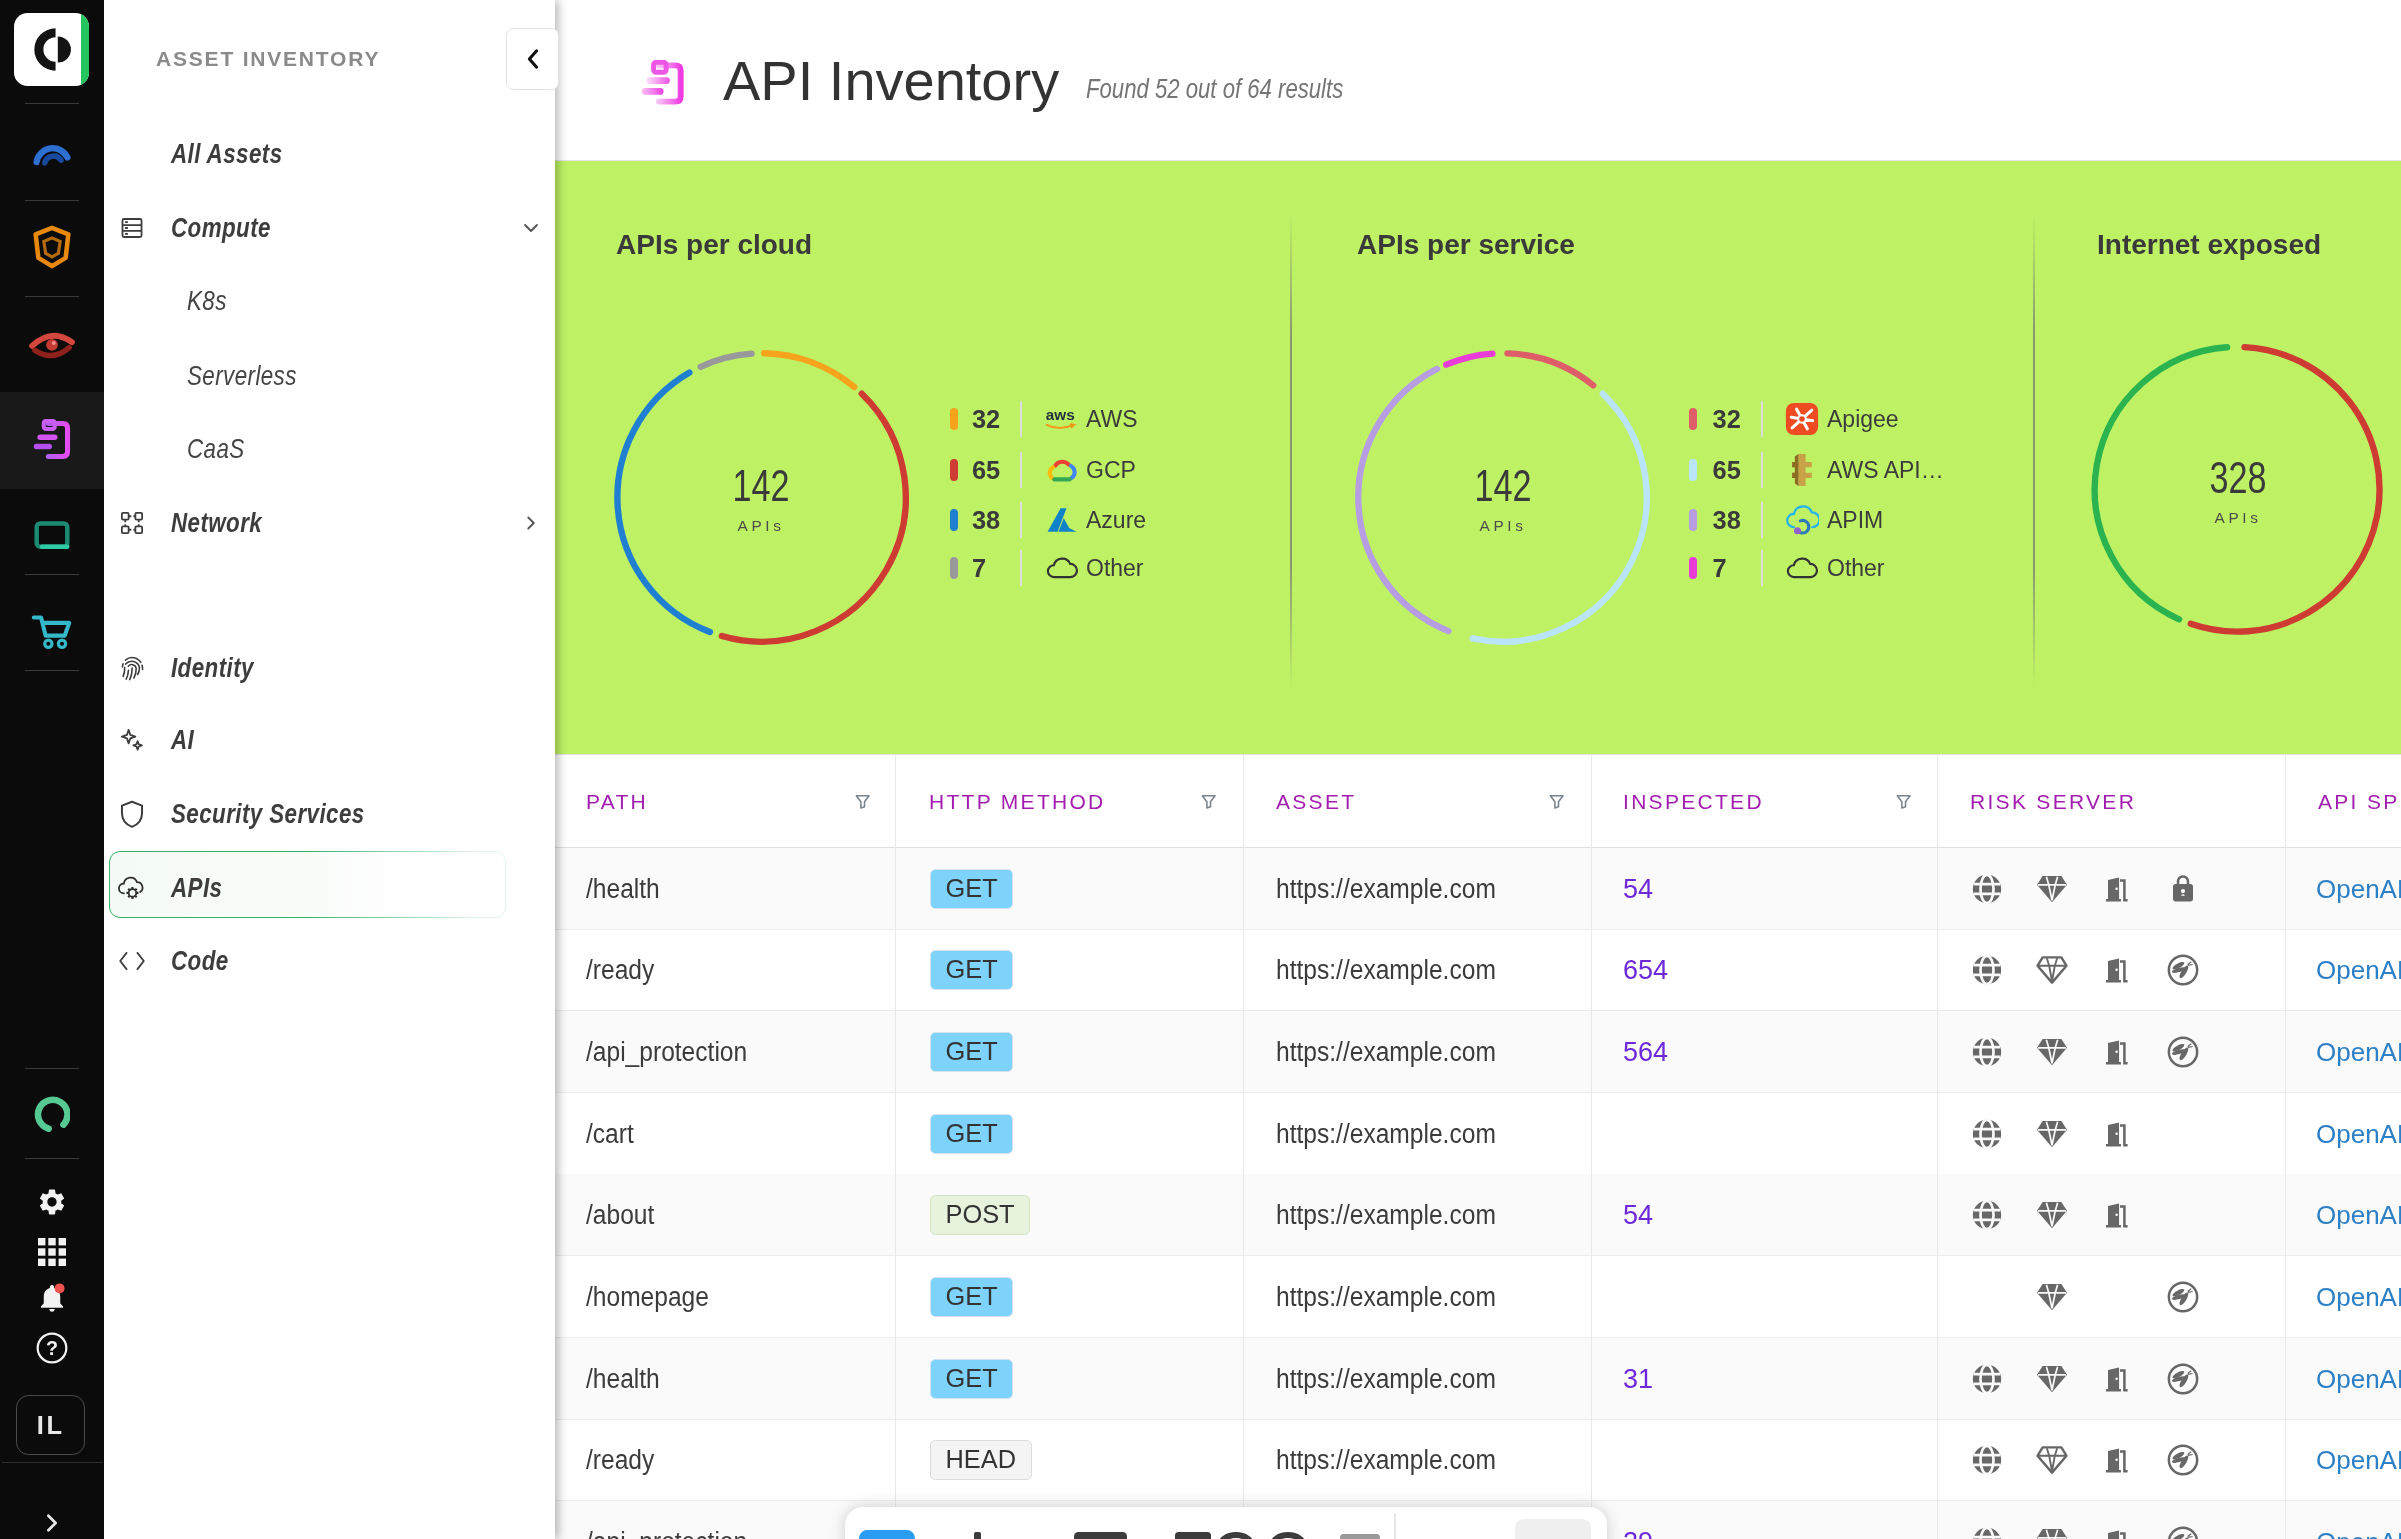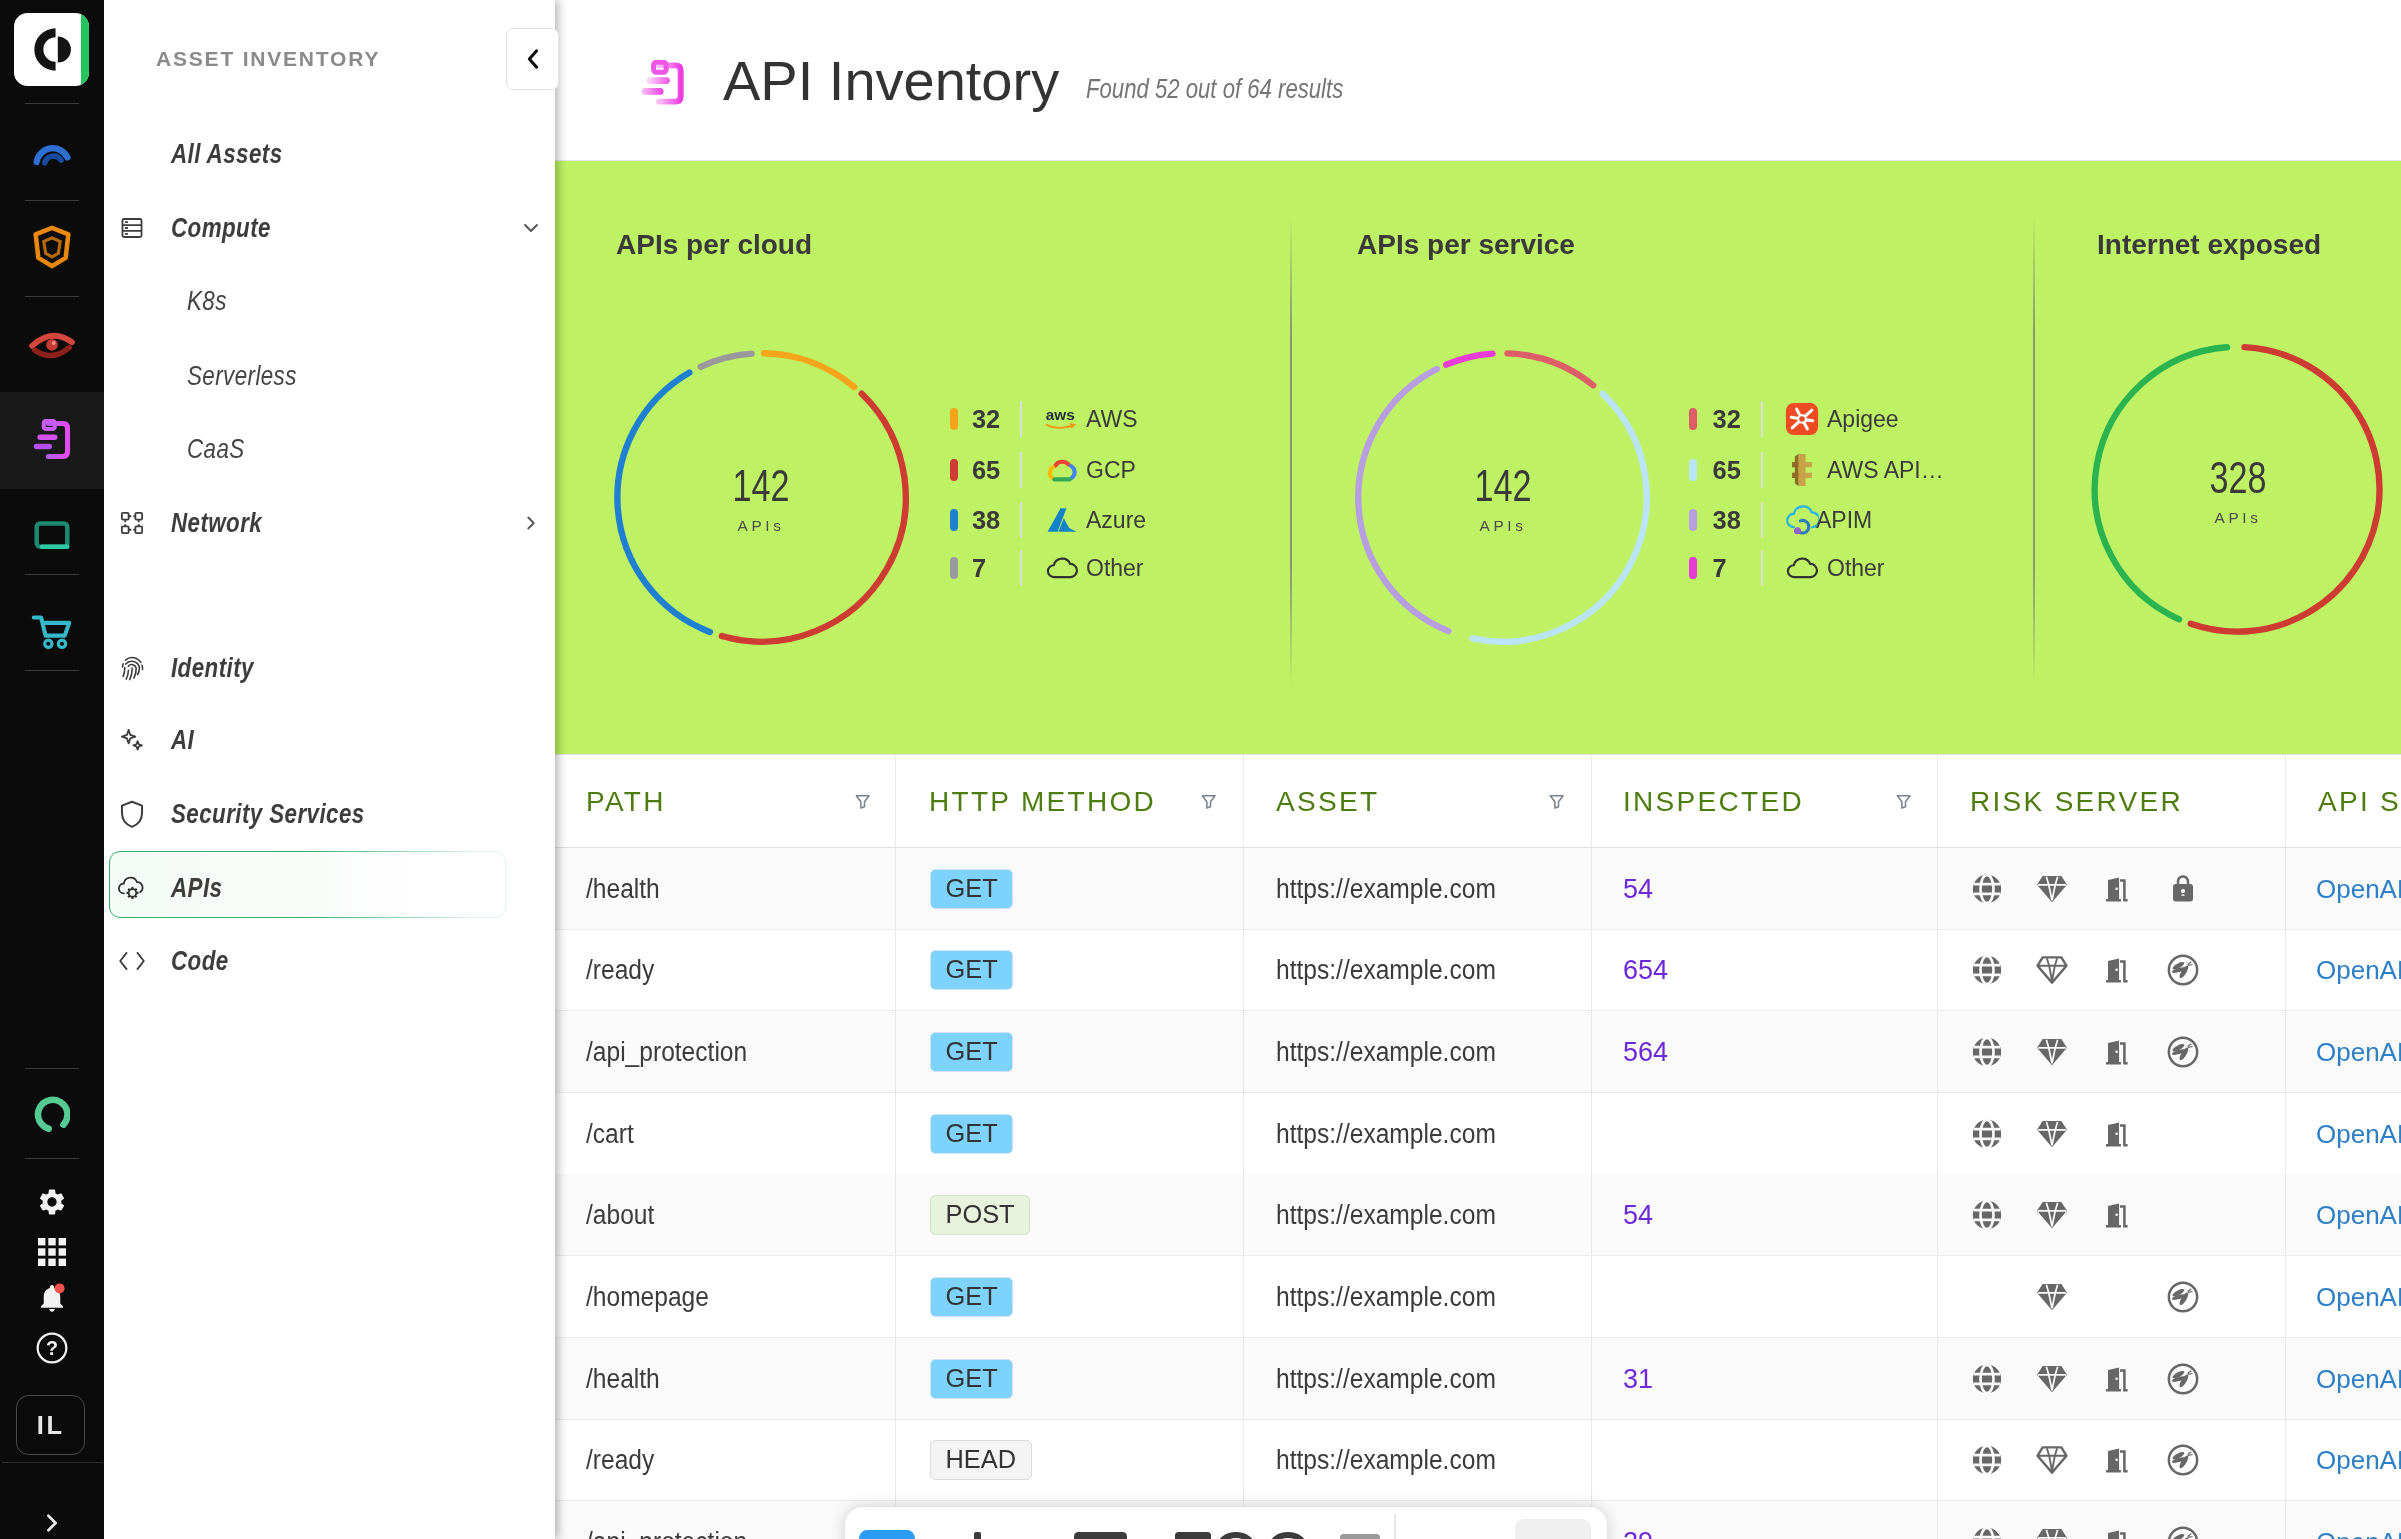--- a/index.html
+++ b/index.html
@@ -48,21 +48,21 @@
 .lrow { position:absolute; height:51px; width:381px; }
 .pill { position:absolute; width:8.2px; height:22px; border-radius:4.1px; top:50%; transform:translateY(-50%); }
 .lnum { position:absolute; top:50%; transform:translateY(-50%); font-size:25.4px; font-weight:bold; color:#3a3a3a; }
 .ldiv { position:absolute; top:50%; transform:translateY(-50%); width:1.8px; height:36px; background:#dcdcdc; }
 .lico { position:absolute; top:50%; transform:translate(-50%,-50%); }
 .llab { position:absolute; top:50%; transform:translateY(-50%); font-size:23px; color:#3b3b3b; white-space:nowrap; }
 
 
 #tbl { position:absolute; left:0; top:755px; width:1846px; height:784px; background:#fff; overflow:hidden; }
 #thead { position:absolute; left:0; top:0; width:1846px; height:93px; border-bottom:0.9px solid #e0e0e0; background:#fff; }
-.th { position:absolute; top:0; height:93px; line-height:93px; font-size:28px; letter-spacing:2.3px; color:#4d7c0f; white-space:nowrap; }
+.th { position:absolute; top:0; height:93px; line-height:93px; font-size:21px; letter-spacing:2.3px; color:#a21caf; white-space:nowrap; }
 .funnel { position:absolute; top:39px; }
 .colline { position:absolute; top:0; width:0.9px; height:784px; background:#e9e9e9; }
 .row { position:absolute; left:0; width:1846px; height:82px; border-bottom:0.9px solid #ececec; }
 .row.odd { background:#fafafa; }
 .path { position:absolute; left:31px; top:50%; transform:translateY(-50%) scaleX(0.91); transform-origin:0 50%; font-size:27px; color:#3b3b3b; white-space:nowrap; }
 .chip { position:absolute; left:375px; top:50%; transform:translateY(-50%); font-size:25.4px; color:#333;
   padding:4.5px 14.5px; border-radius:5.4px; }
 .chip.get { background:#7dd3fc; border:0.9px solid #d4e2ef; }
 .chip.post { background:#e7f3dc; border:0.9px solid #d0e5c0; }
 .chip.head { background:#f4f4f4; border:0.9px solid #dcdcdc; }
@@ -394,21 +394,21 @@
       </div>
       <div class="lrow" style="left:1134px;top:333px;">
         <div class="pill" style="background:#b79de2"></div>
           <div class="lnum" style="left:23.6px">38</div>
         <div class="ldiv" style="left:72px"></div>
         <svg class="lico" style="left:113px" width="34" height="33" viewBox="0 0 38 36">
           <path d="M 10 26 A 7.5 7.5 0 0 1 10 11 A 10.5 10.5 0 0 1 30 9.5 A 8 8 0 0 1 30.5 26" fill="none" stroke="#29b5e8" stroke-width="2.6" stroke-linecap="round"></path>
           <path d="M 17 32 A 7 7 0 1 0 17 19" fill="none" stroke="#2e7bb8" stroke-width="3.4" stroke-linecap="round"></path>
           <circle cx="14" cy="30" r="4" fill="#9063cd"></circle>
         </svg>
-        <div class="llab" style="left:127px">APIM</div>
+        <div class="llab" style="left:138px">APIM</div>
       </div>
       <div class="lrow" style="left:1134px;top:381px;">
         <div class="pill" style="background:#e83bd8"></div>
           <div class="lnum" style="left:23.6px">7</div>
         <div class="ldiv" style="left:72px"></div>
         <svg class="lico" style="left:113px" width="33" height="23.6" viewBox="0 0 36 26">
           <path d="M 9 23 A 6.5 6.5 0 0 1 9 10 A 9.5 9.5 0 0 1 27 8.5 A 7 7 0 0 1 27.5 23 Z" fill="none" stroke="#333" stroke-width="2.4"></path>
         </svg>
         <div class="llab" style="left:138px">Other</div>
       </div>

